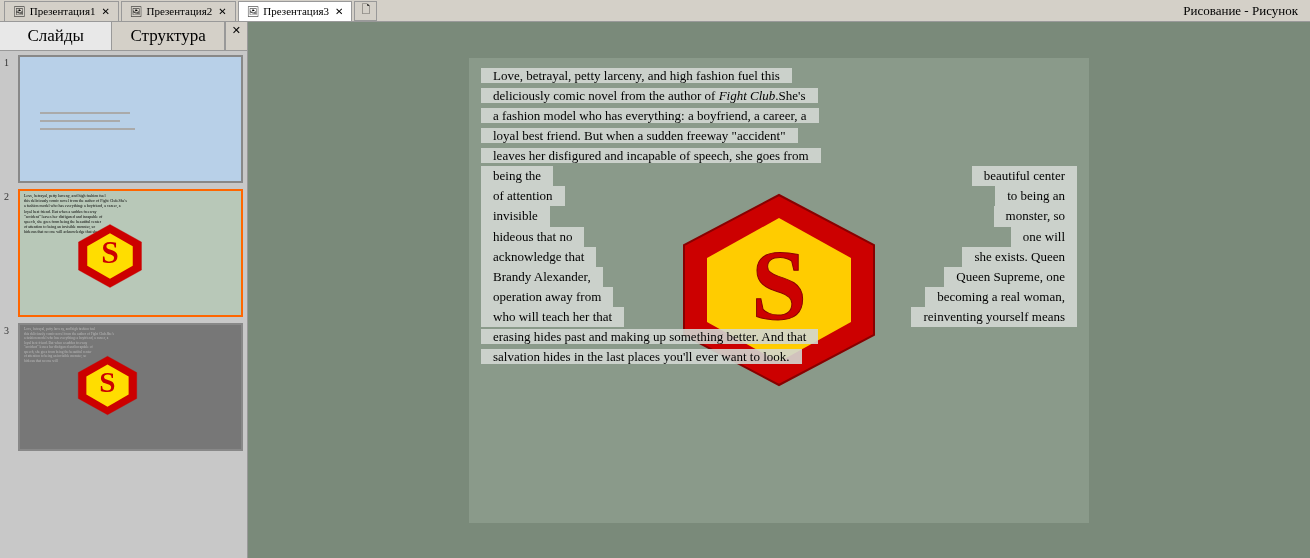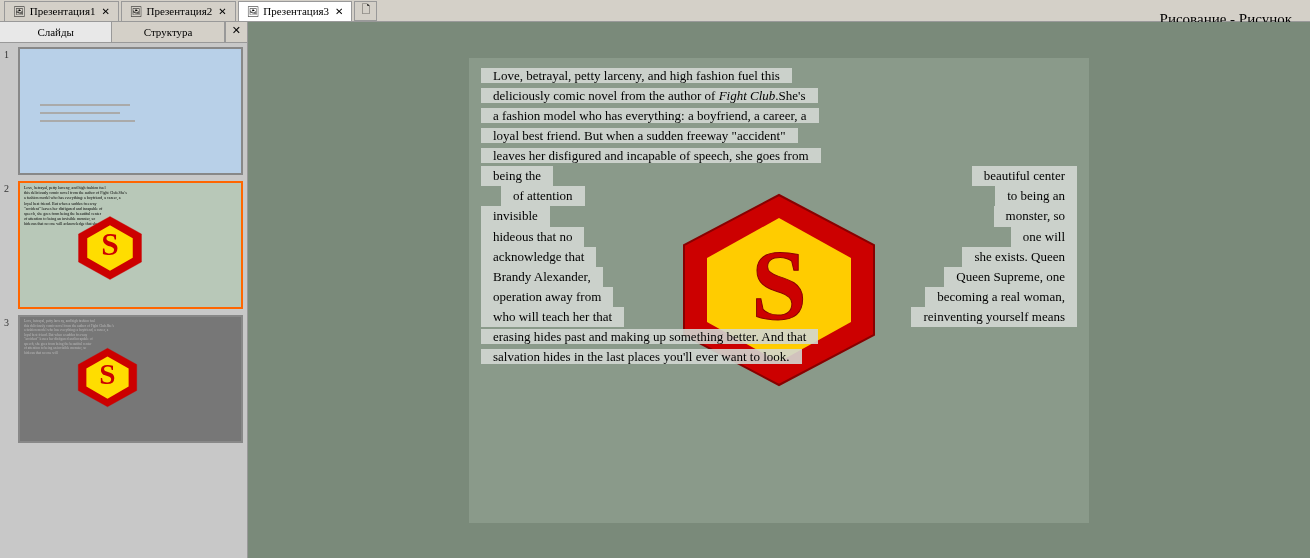--- a/index.html
+++ b/index.html
@@ -64,21 +64,21 @@
       flex-direction: column;
     }
     .side-tabs {
       display: flex;
       border-bottom: 1px solid #999;
     }
     .side-tab {
       flex: 1;
       text-align: center;
       padding: 4px 2px;
-      font-size: 11px;
+      font-size: 17px;
       cursor: pointer;
       background: #d4d0c8;
       border-right: 1px solid #999;
     }
     .side-tab:last-child { border-right: none; }
     .side-tab.active { background: #e8e8e8; }
     .side-close {
       padding: 2px 6px;
       font-size: 11px;
       cursor: pointer;
@@ -207,25 +207,24 @@
       position: absolute;
       top: 28px;
       left: 55px;
       width: 65px;
       height: 65px;
     }
 
     .title-bar-right {
       position: absolute;
       top: 0;
-      right: 18px;
-      font-size: 15px;
+      right: 12px;
+      font-size: 13px;
       color: #000;
       line-height: 22px;
-      margin-top: 8px;
     }
   </style>
 </head>
 <body>
 
 <div class="top-bar">
   <div class="tab">
     <span class="tab-icon">🖼</span>
     <span>Презентация1</span>
     <span class="tab-close">✕</span>
@@ -341,21 +340,21 @@
         </div>
         <div>
           <span class="t-seg">leaves her disfigured and incapable of speech, she goes from</span>
         </div>
 
         <div style="display:flex;align-items:flex-end;">
           <span class="t-seg">being the</span>
           <span class="t-seg gap" style="flex:1;">&nbsp;&nbsp;&nbsp;&nbsp;&nbsp;&nbsp;&nbsp;&nbsp;&nbsp;&nbsp;&nbsp;&nbsp;&nbsp;&nbsp;&nbsp;&nbsp;&nbsp;&nbsp;&nbsp;&nbsp;&nbsp;&nbsp;&nbsp;&nbsp;&nbsp;&nbsp;&nbsp;&nbsp;&nbsp;&nbsp;</span>
           <span class="t-seg">beautiful center</span>
         </div>
-        <div style="display:flex;margin-left:20px;">
+        <div style="display:flex;">
           <span class="t-seg">of attention</span>
           <span class="t-seg gap" style="flex:1;">&nbsp;&nbsp;&nbsp;&nbsp;&nbsp;&nbsp;&nbsp;&nbsp;&nbsp;&nbsp;&nbsp;&nbsp;&nbsp;&nbsp;&nbsp;&nbsp;&nbsp;&nbsp;&nbsp;&nbsp;&nbsp;&nbsp;&nbsp;&nbsp;&nbsp;&nbsp;&nbsp;&nbsp;&nbsp;&nbsp;</span>
           <span class="t-seg">to being an</span>
         </div>
         <div style="display:flex;">
           <span class="t-seg">invisible</span>
           <span class="t-seg gap" style="flex:1;">&nbsp;&nbsp;&nbsp;&nbsp;&nbsp;&nbsp;&nbsp;&nbsp;&nbsp;&nbsp;&nbsp;&nbsp;&nbsp;&nbsp;&nbsp;&nbsp;&nbsp;&nbsp;&nbsp;&nbsp;&nbsp;&nbsp;&nbsp;&nbsp;&nbsp;&nbsp;&nbsp;&nbsp;&nbsp;&nbsp;&nbsp;&nbsp;&nbsp;&nbsp;&nbsp;</span>
           <span class="t-seg">monster, so</span>
         </div>
         <div style="display:flex;">

